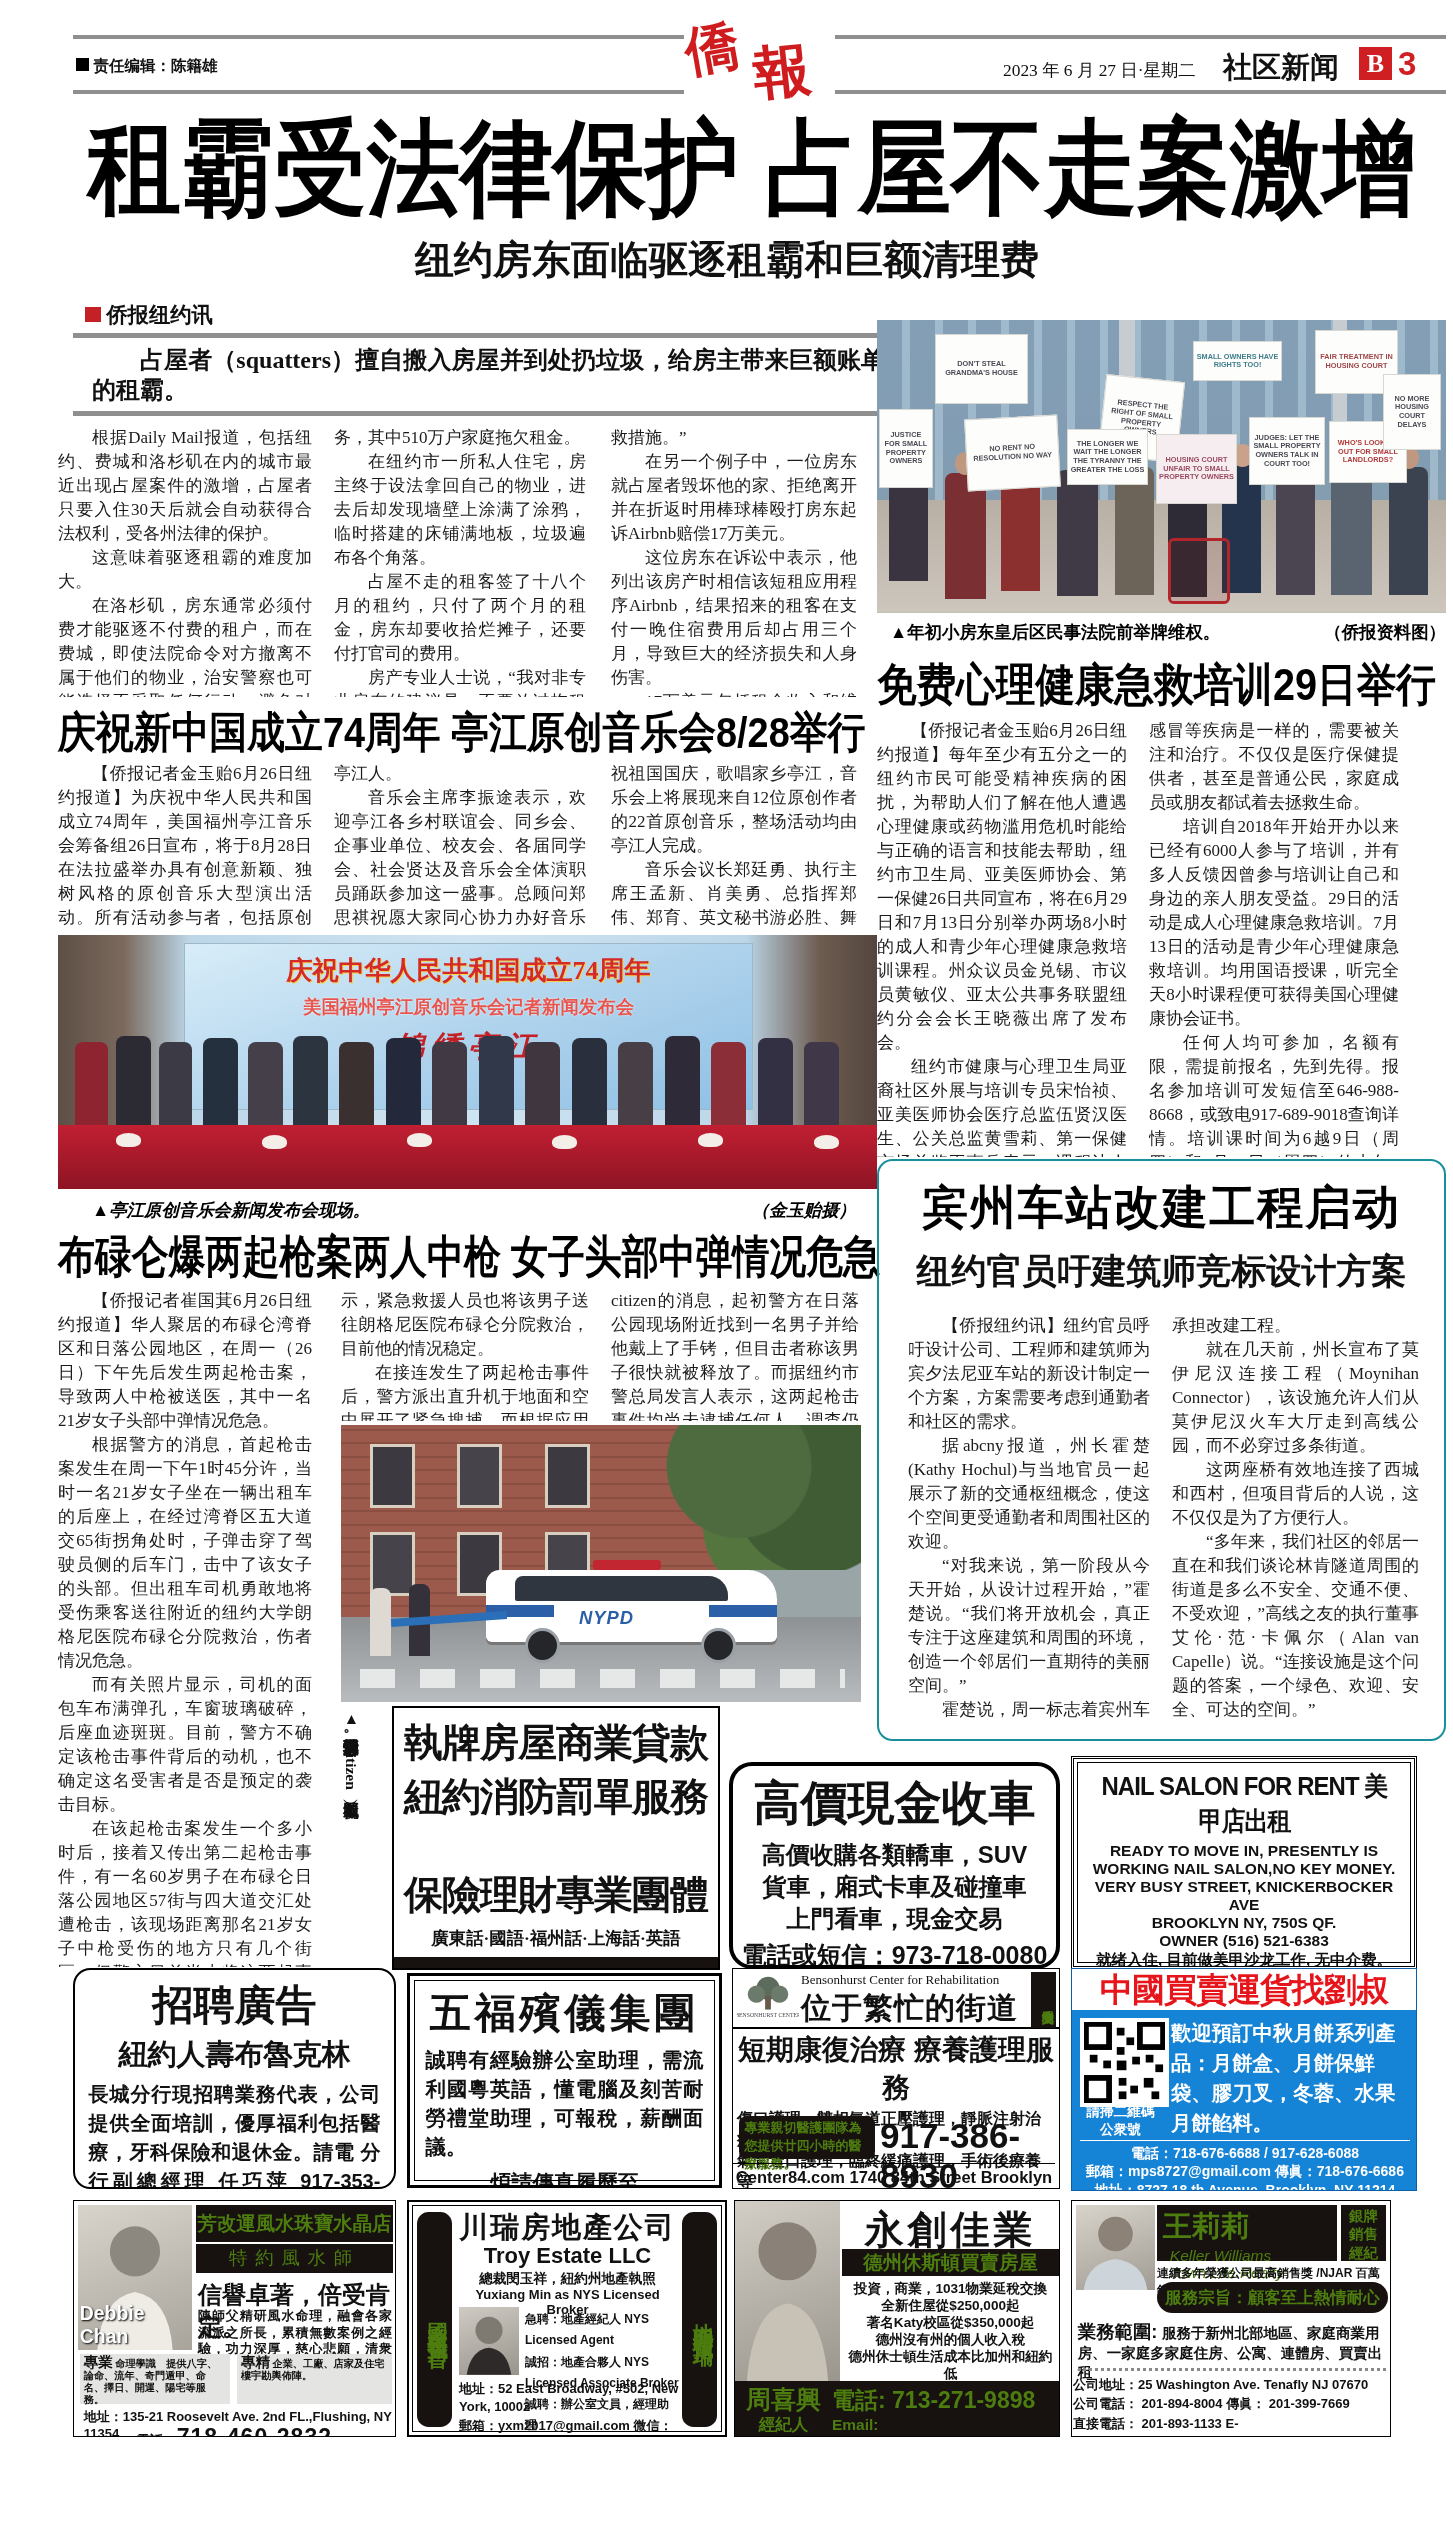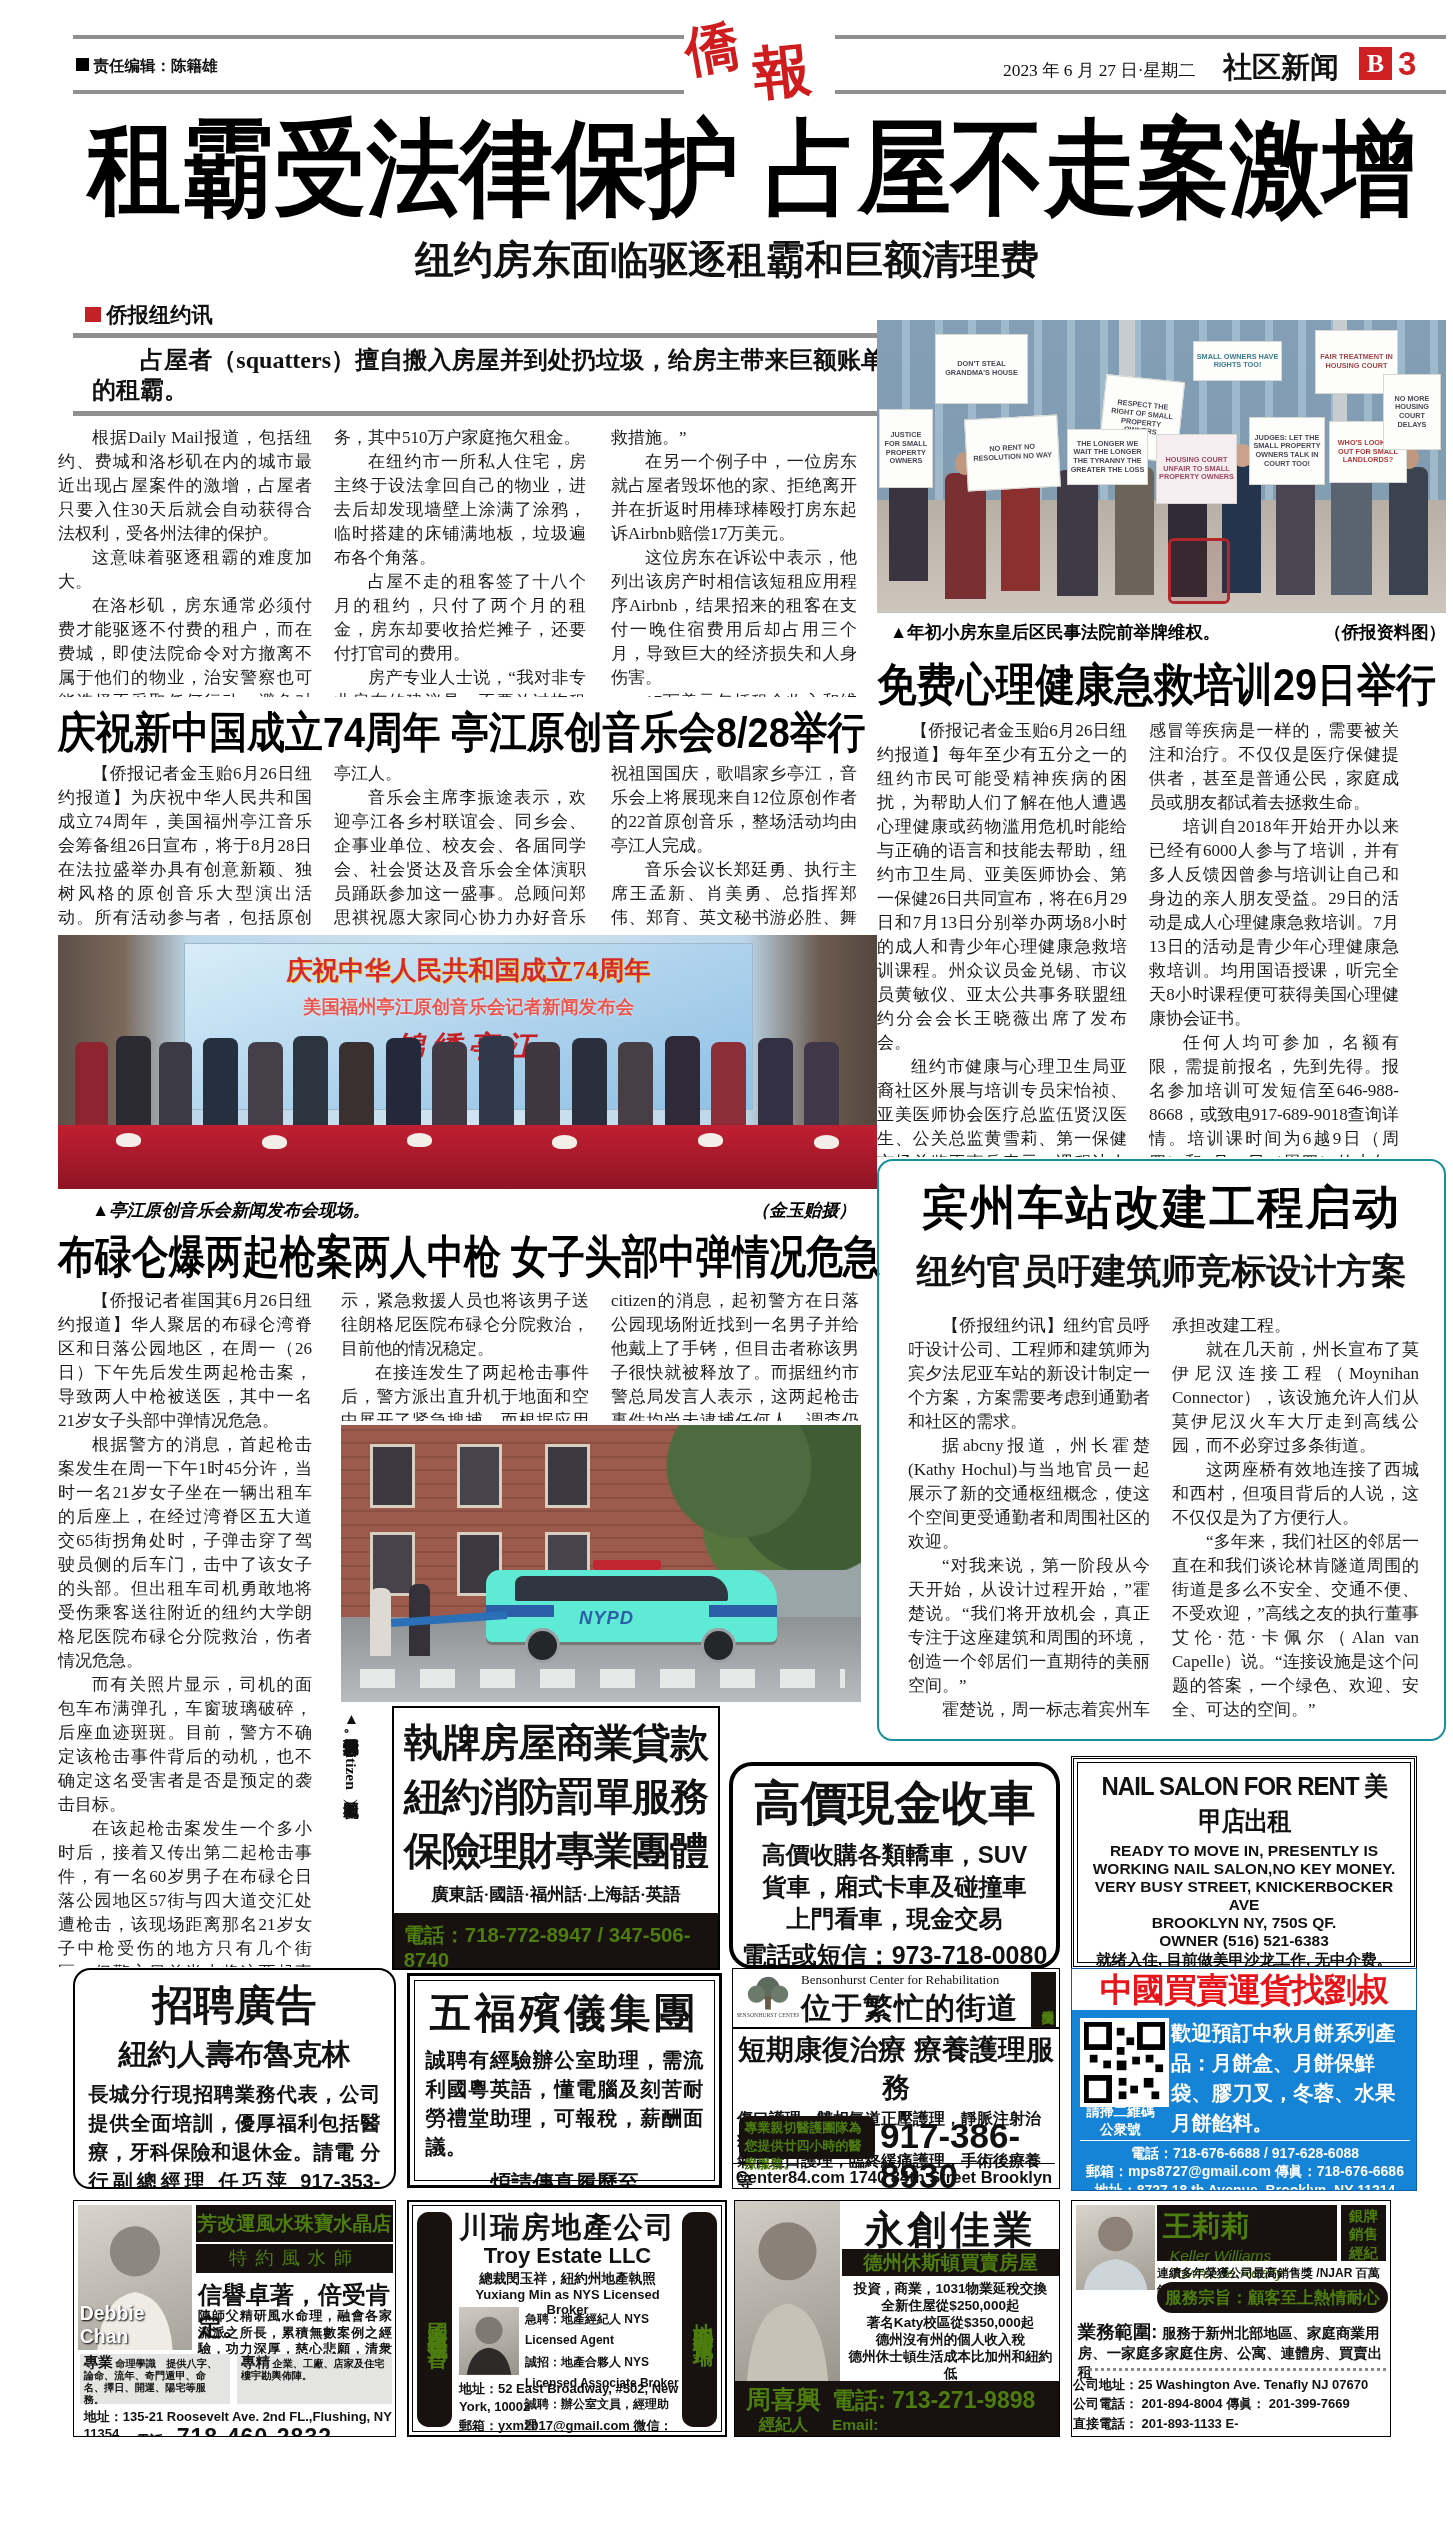--- a/index.html
+++ b/index.html
@@ -209,21 +209,21 @@
     <div class="abs" style="left:29px;top:19.4px;width:39px;height:58px;background:#3c3a40;border:3.9px solid #d9cfc0;"></div>
     <div class="abs" style="left:116px;top:19.4px;width:39px;height:58px;background:#46444a;border:3.9px solid #d9cfc0;"></div>
     <div class="abs" style="left:204px;top:19.4px;width:39px;height:58px;background:#3c3a40;border:3.9px solid #d9cfc0;"></div>
     <div class="abs" style="left:29px;top:107px;width:39px;height:58px;background:#46444a;border:3.9px solid #d9cfc0;"></div>
     <div class="abs" style="left:116px;top:107px;width:39px;height:58px;background:#3c3a40;border:3.9px solid #d9cfc0;"></div>
     <div class="abs" style="left:204px;top:107px;width:39px;height:58px;background:#46444a;border:3.9px solid #d9cfc0;"></div>
     <div class="abs" style="left:320px;top:-29px;width:223px;height:174px;background:radial-gradient(circle at 35% 40%,#4d6b3f 0 40%,transparent 41%),radial-gradient(circle at 70% 55%,#3f5c34 0 45%,transparent 46%),radial-gradient(circle at 50% 75%,#55753f 0 40%,transparent 41%);"></div>
     <div class="abs" style="left:0;top:192px;width:520px;height:85px;background:linear-gradient(#8e9294,#b9bcbe);"></div>
     <div class="abs" style="left:19.4px;top:244px;width:485px;height:19.4px;background:repeating-linear-gradient(90deg,#e6e8e8 0 35px,transparent 35px 60px);"></div>
 
-    <div class="abs" style="left:145px;top:145px;width:291px;height:72px;background:#5eead4;border-radius:13.6px 29px 5.8px 5.8px;box-shadow:0 2.9px 0 #777;">
+    <div class="abs" style="left:145px;top:145px;width:291px;height:72px;background:#ffffff;border-radius:13.6px 29px 5.8px 5.8px;box-shadow:0 2.9px 0 #777;">
       <div class="abs" style="left:29px;top:5.8px;width:213px;height:25px;background:#303640;border-radius:7.8px 19.4px 1.9px 1.9px;"></div>
       <div class="abs" style="left:107px;top:-9.7px;width:68px;height:9.7px;background:#c22731;border-radius:2.9px;"></div>
       <div class="abs sans" style="left:93px;top:37px;font-size:18.4px;font-weight:900;color:#2b5fa8;font-style:italic;letter-spacing:1px;">NYPD</div>
       <div class="abs" style="left:0px;top:35px;width:68px;height:11.6px;background:#2b5fa8;"></div>
       <div class="abs" style="left:223px;top:35px;width:68px;height:11.6px;background:#2b5fa8;"></div>
       <div class="abs" style="left:39px;top:58px;width:29px;height:29px;background:#24262a;border-radius:50%;border:3.9px solid #9aa0a6;"></div>
       <div class="abs" style="left:215px;top:58px;width:29px;height:29px;background:#24262a;border-radius:50%;border:3.9px solid #9aa0a6;"></div>
     </div>
     <div class="person" style="left:29px;top:163px;width:21.3px;height:68px;background:#ded9d2;"></div>
     <div class="person" style="left:68px;top:159px;width:21.3px;height:72px;background:#35313a;"></div>
@@ -246,21 +246,21 @@
       <p>就在几天前，州长宣布了莫伊尼汉连接工程（Moynihan Connector），该设施允许人们从莫伊尼汉火车大厅走到高线公园，而不必穿过多条街道。</p>
       <p>这两座桥有效地连接了西城和西村，但项目背后的人说，这不仅仅是为了方便行人。</p>
       <p>“多年来，我们社区的邻居一直在和我们谈论林肯隧道周围的街道是多么不安全、交通不便、不受欢迎，”高线之友的执行董事艾伦·范·卡佩尔（Alan van Capelle）说。“连接设施是这个问题的答案，一个绿色、欢迎、安全、可达的空间。”</p>
       <p>该项目的下一阶段计划将高线向西连接到哈德逊河公园。</p>
     </div>
   </div>
 
   <div class="adbox sans" style="left:392px;top:1706px;width:328px;height:264px;">
     <div class="ctr" style="margin-top:7.8px;font-size:39px;font-weight:900;letter-spacing:-1px;">執牌房屋商業貸款</div>
     <div class="ctr" style="font-size:39px;font-weight:900;letter-spacing:-1px;">紐約消防罰單服務</div>
-    <div class="ctr" style="font-size:39px;font-weight:900;letter-spacing:-1px;">保險理財專業團體</div>
+    <div class="ctr" style="font-size:39px;font-weight:900;letter-spacing:-1px;margin-top:44px;">保險理財專業團體</div>
     <div class="ctr" style="margin-top:3.9px;font-size:17.4px;font-weight:bold;font-family:'Liberation Serif',serif;">廣東話·國語·福州話·上海話·英語</div>
     <div class="blackbar" style="margin-top:7.8px;padding:7.8px 9.7px;height:72px;">
       <div style="font-size:20.4px;font-weight:900;">電話：718-772-8947 / 347-506-8740</div>
 
     </div>
   </div>
 
   <div class="adbox sans" style="left:729px;top:1762px;width:331px;height:207px;border-width:4.8px;border-radius:23px;">
     <div class="ctr" style="margin-top:5.8px;font-size:47px;font-weight:900;">高價現金收車</div>
     <div class="ctr" style="margin-top:3.9px;font-size:24px;font-weight:900;">高價收購各類轎車，SUV</div>

